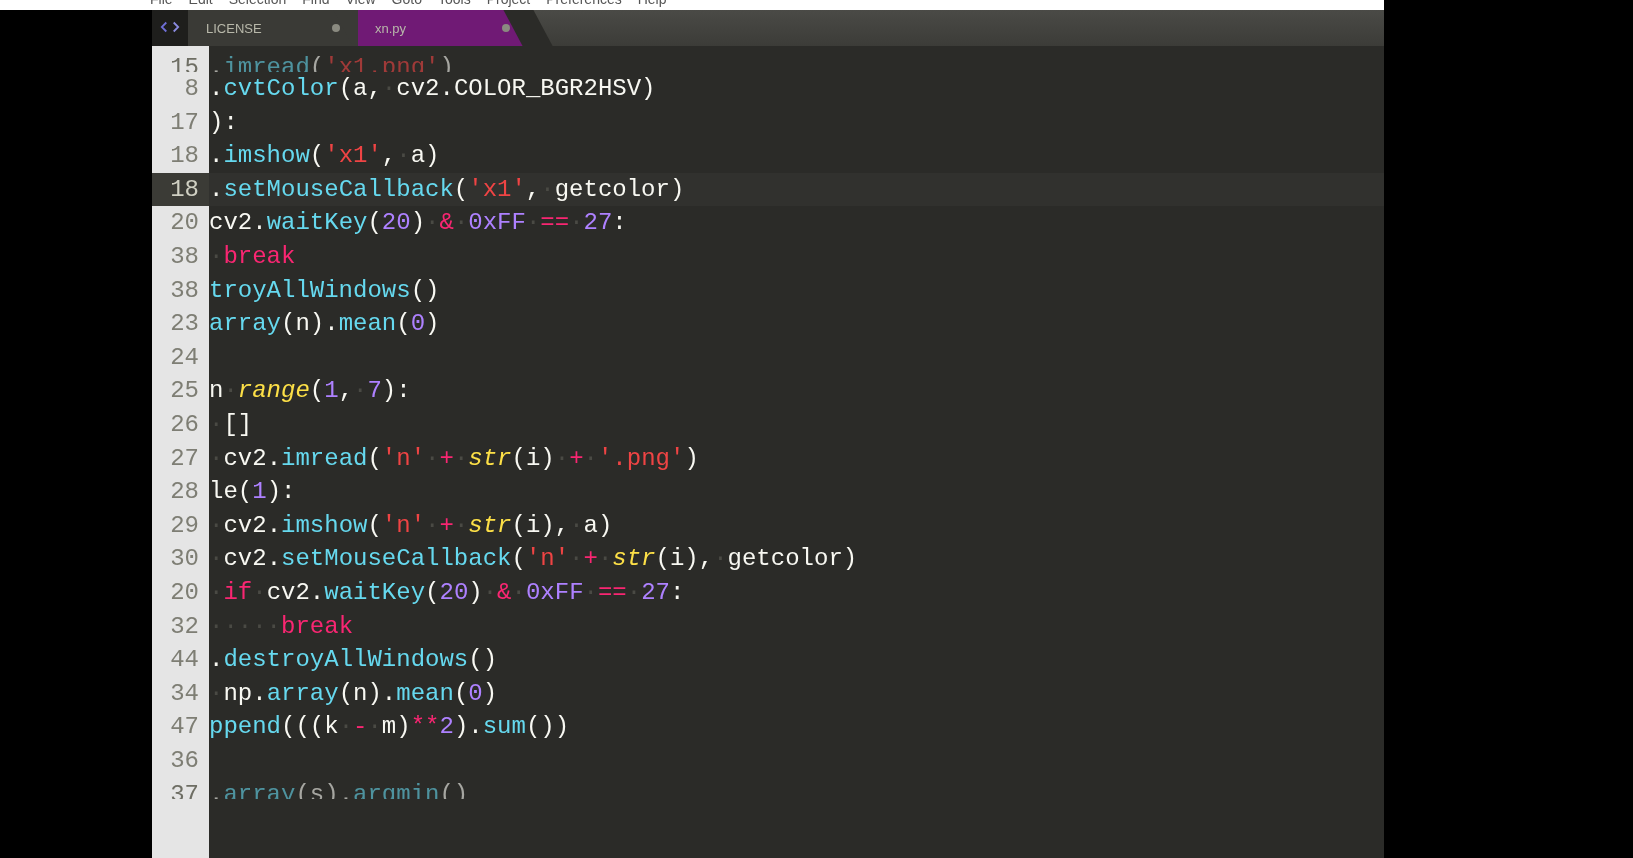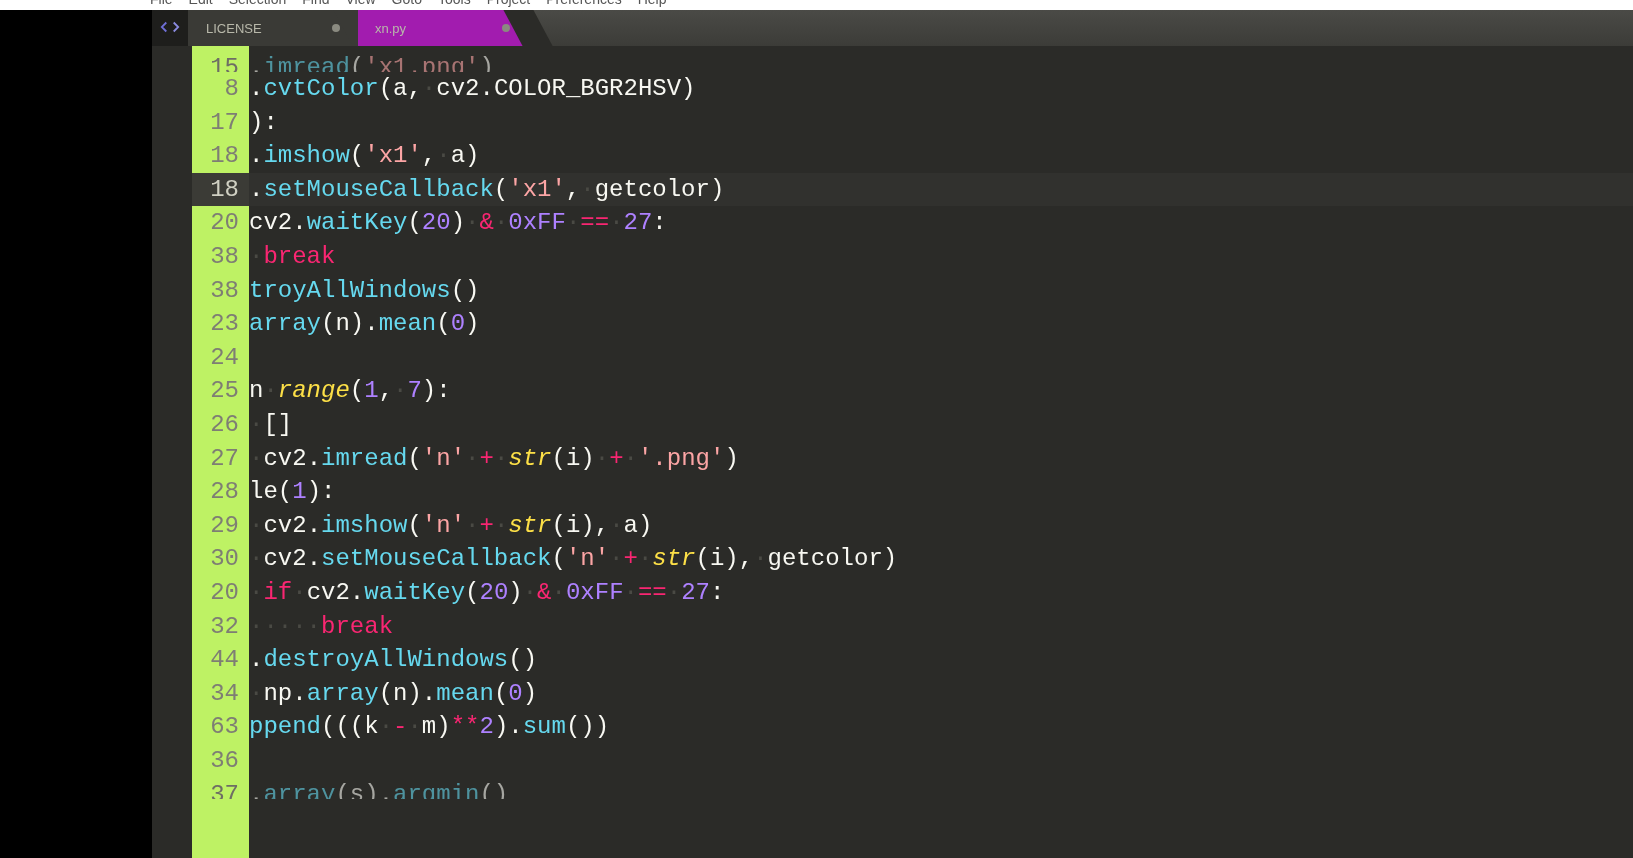--- a/index.html
+++ b/index.html
@@ -1,60 +1,60 @@
 <!DOCTYPE html>
 <html><head>
 <meta charset="utf-8">
 <style>
   * { margin: 0; padding: 0; box-sizing: border-box; }
   html, body { width: 100%; height: 100%; background: #000; font-family: "Segoe UI", Arial, sans-serif; overflow: hidden; }
-  .app { display: flex; flex-direction: column; width: 1633px; height: 858px; background: #000; }
+  .app { display: flex; flex-direction: column; width: 1384px; height: 858px; background: #000; }
 
   
   .menubar { display: flex; align-items: center; height: 10px; background: #fff; padding: 0 10px 0 150px; gap: 16px; font-size: 14px; color: #555; overflow: hidden; line-height: 0; }
   .menubar .item { cursor: default; position: relative; top: -6px; }
 
   
   .body-row { display: flex; flex: 1; }
   .left-black { width: 152px; background: #000; }
 
   
   .editor-col { flex: 1; display: flex; flex-direction: column; background: #2b2b28; }
 
   
   .tabbar { height: 36px; background: #1e1e1c; display: flex; align-items: stretch; position: relative; }
   .nav-arrows { display: flex; align-items: center; gap: 2px; padding: 0 8px; }
   .nav-arrows svg { width: 9px; height: 12px; }
   .tab { display: flex; align-items: center; padding: 0 18px; font-size: 13px; color: #b8b8aa; position: relative; min-width: 170px; gap: 10px; }
   .tab.inactive { background: #3a3a36; }
-  .tab.active { background: #a21caf; padding-left: 17px; }
+  .tab.active { background: #701a75; padding-left: 17px; }
   .tab .dot { width: 8px; height: 8px; border-radius: 50%; background: #8a8a80; margin-left: auto; }
   .tab-skew { position: absolute; right: -15px; top: 0; width: 30px; height: 100%; background: inherit; transform: skewX(28deg); z-index: 0; }
   .tab.active .tab-skew { background: #2b2b28; }
   .tab.inactive .tab-skew { background: #3a3a36; }
   .tab.active { z-index: 2; }
   .tab.inactive { z-index: 1; }
   .tab-label { position: relative; z-index: 1; }
   .tab .dot { position: relative; z-index: 1; }
   .tabbar-rest { flex: 1; background: linear-gradient(#4a4a46,#3c3c38); }
 
   
   .code-wrap { flex: 1; display: flex; background: #2b2b28; overflow: hidden; }
-  .gutter { width: 57px; background: #bef264; color: #7e7e74; font-family: Consolas, "Courier New", monospace; font-size: 24px; text-align: right; padding-top: 4px; user-select: none; margin-left: 40px; }
+  .gutter { width: 57px; background: #e5e5e5; color: #7e7e74; font-family: Consolas, "Courier New", monospace; font-size: 24px; text-align: right; padding-top: 4px; user-select: none; }
   .gutter .ln { height: 33.6px; line-height: 33.6px; padding-right: 10px; }
   .gutter .ln.current { background: #3b3b36; color: #cfcfc2; }
   .gutter .ln.half { height: 22px; line-height: 36px; overflow: hidden; color: #6e6e64; }
 
   .code { flex: 1; font-family: Consolas, "Courier New", monospace; font-size: 24px; color: #f8f8f2; padding-top: 4px; white-space: pre; }
   .line { height: 33.6px; line-height: 33.6px; padding-left: 0px; }
   .line.half { height: 22px; line-height: 36px; overflow: hidden; opacity: .6; }
   .line.current { background: rgba(255,255,255,0.03); } 
   .kw2  { color: #f92672; }                     
   .fn   { color: #66d9ef; }                     
-  .str  { color: #fca5a5; }                     
+  .str  { color: #ef4444; }                     
   .num  { color: #ae81ff; }                     
   .op   { color: #f92672; }                     
   .id   { color: #f8f8f2; }                     
   .bi   { color: #fde047; font-style: italic; } 
   .ws   { color: #4a4a44; }                     
   .pun  { color: #f8f8f2; }                     
 </style>
 </head>
 <body>
 
@@ -119,21 +119,21 @@
             <div class="ln">25</div>
             <div class="ln">26</div>
             <div class="ln">27</div>
             <div class="ln">28</div>
             <div class="ln">29</div>
             <div class="ln">30</div>
             <div class="ln">20</div>
             <div class="ln">32</div>
             <div class="ln">44</div>
             <div class="ln">34</div>
-            <div class="ln">63</div>
+            <div class="ln">47</div>
             <div class="ln">36</div>
             <div class="ln half">37</div>
           </div>
         <div class="code"><div class="line half"><span class="pun">.</span><span class="fn">imread</span><span class="pun">(</span><span class="str">'x1.png'</span><span class="pun">)</span></div><div class="line"><span class="pun">.</span><span class="fn">cvtColor</span><span class="pun">(</span><span class="id">a</span><span class="pun">,</span><span class="ws">·</span><span class="id">cv2</span><span class="pun">.</span><span class="id">COLOR_BGR2HSV</span><span class="pun">)</span></div><div class="line"><span class="pun">)</span><span class="pun">:</span></div><div class="line"><span class="pun">.</span><span class="fn">imshow</span><span class="pun">(</span><span class="str">'x1'</span><span class="pun">,</span><span class="ws">·</span><span class="id">a</span><span class="pun">)</span></div><div class="line current"><span class="pun">.</span><span class="fn">setMouseCallback</span><span class="pun">(</span><span class="str">'x1'</span><span class="pun">,</span><span class="ws">·</span><span class="id">getcolor</span><span class="pun">)</span></div><div class="line"><span class="id">cv2</span><span class="pun">.</span><span class="fn">waitKey</span><span class="pun">(</span><span class="num">20</span><span class="pun">)</span><span class="ws">·</span><span class="op">&amp;</span><span class="ws">·</span><span class="num">0xFF</span><span class="ws">·</span><span class="op">==</span><span class="ws">·</span><span class="num">27</span><span class="pun">:</span></div><div class="line"><span class="ws">·</span><span class="kw2">break</span></div><div class="line"><span class="fn">troyAllWindows</span><span class="pun">()</span></div><div class="line"><span class="fn">array</span><span class="pun">(</span><span class="id">n</span><span class="pun">)</span><span class="pun">.</span><span class="fn">mean</span><span class="pun">(</span><span class="num">0</span><span class="pun">)</span></div><div class="line"></div><div class="line"><span class="id">n</span><span class="ws">·</span><span class="bi">range</span><span class="pun">(</span><span class="num">1</span><span class="pun">,</span><span class="ws">·</span><span class="num">7</span><span class="pun">)</span><span class="pun">:</span></div><div class="line"><span class="ws">·</span><span class="pun">[]</span></div><div class="line"><span class="ws">·</span><span class="id">cv2</span><span class="pun">.</span><span class="fn">imread</span><span class="pun">(</span><span class="str">'n'</span><span class="ws">·</span><span class="op">+</span><span class="ws">·</span><span class="bi">str</span><span class="pun">(</span><span class="id">i</span><span class="pun">)</span><span class="ws">·</span><span class="op">+</span><span class="ws">·</span><span class="str">'.png'</span><span class="pun">)</span></div><div class="line"><span class="id">le</span><span class="pun">(</span><span class="num">1</span><span class="pun">)</span><span class="pun">:</span></div><div class="line"><span class="ws">·</span><span class="id">cv2</span><span class="pun">.</span><span class="fn">imshow</span><span class="pun">(</span><span class="str">'n'</span><span class="ws">·</span><span class="op">+</span><span class="ws">·</span><span class="bi">str</span><span class="pun">(</span><span class="id">i</span><span class="pun">)</span><span class="pun">,</span><span class="ws">·</span><span class="id">a</span><span class="pun">)</span></div><div class="line"><span class="ws">·</span><span class="id">cv2</span><span class="pun">.</span><span class="fn">setMouseCallback</span><span class="pun">(</span><span class="str">'n'</span><span class="ws">·</span><span class="op">+</span><span class="ws">·</span><span class="bi">str</span><span class="pun">(</span><span class="id">i</span><span class="pun">)</span><span class="pun">,</span><span class="ws">·</span><span class="id">getcolor</span><span class="pun">)</span></div><div class="line"><span class="ws">·</span><span class="kw2">if</span><span class="ws">·</span><span class="id">cv2</span><span class="pun">.</span><span class="fn">waitKey</span><span class="pun">(</span><span class="num">20</span><span class="pun">)</span><span class="ws">·</span><span class="op">&amp;</span><span class="ws">·</span><span class="num">0xFF</span><span class="ws">·</span><span class="op">==</span><span class="ws">·</span><span class="num">27</span><span class="pun">:</span></div><div class="line"><span class="ws">·····</span><span class="kw2">break</span></div><div class="line"><span class="pun">.</span><span class="fn">destroyAllWindows</span><span class="pun">()</span></div><div class="line"><span class="ws">·</span><span class="id">np</span><span class="pun">.</span><span class="fn">array</span><span class="pun">(</span><span class="id">n</span><span class="pun">)</span><span class="pun">.</span><span class="fn">mean</span><span class="pun">(</span><span class="num">0</span><span class="pun">)</span></div><div class="line"><span class="fn">ppend</span><span class="pun">(((</span><span class="id">k</span><span class="ws">·</span><span class="op">-</span><span class="ws">·</span><span class="id">m</span><span class="pun">)</span><span class="op">**</span><span class="num">2</span><span class="pun">)</span><span class="pun">.</span><span class="fn">sum</span><span class="pun">())</span></div><div class="line"></div><div class="line half"><span class="pun">.</span><span class="fn">array</span><span class="pun">(</span><span class="id">s</span><span class="pun">)</span><span class="pun">.</span><span class="fn">argmin</span><span class="pun">()</span></div></div>
       </div>
 
     </div>
   </div>
 </div>
 

